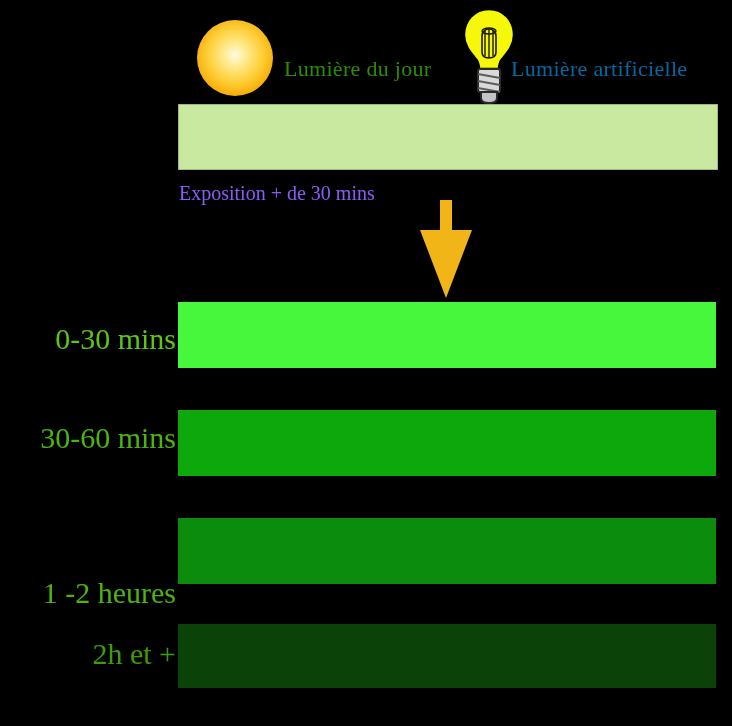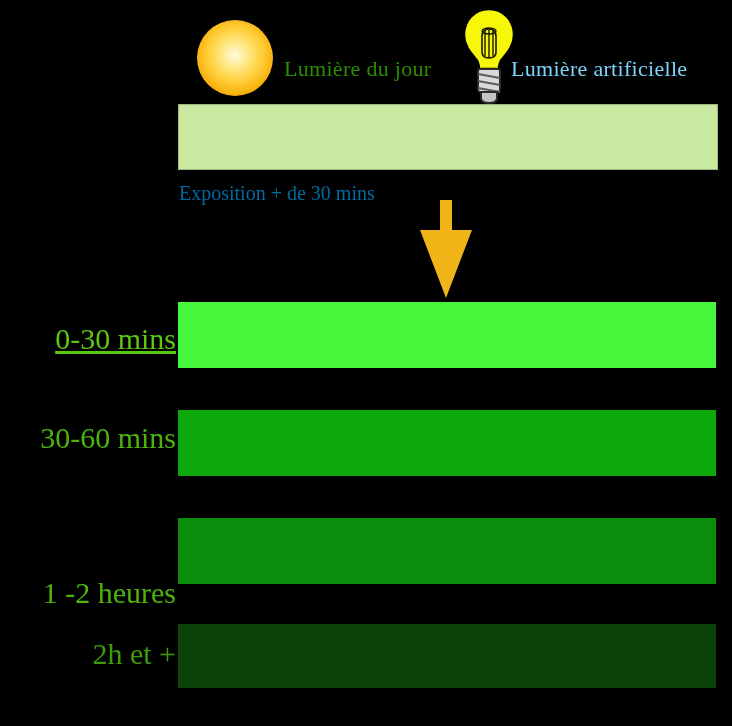--- a/index.html
+++ b/index.html
@@ -158,34 +158,34 @@
       <path d="M31 3 C16 3 6 15 6 29 C6 39 12 46 17 52 C20 55 21 59 21 63 L41 63 C41 59 42 55 45 52 C50 46 56 39 56 29 C56 15 46 3 31 3 Z" fill="#f7f70a" stroke="#000" stroke-width="2.4"></path>
       <path d="M24 30 C24 25 28 23 31 23 C34 23 38 25 38 30 L38 46 C38 50 35 52 31 52 C27 52 24 50 24 46 Z" fill="none" stroke="#1a1a00" stroke-width="1.6"></path>
       <path d="M27 24 L27 50 M31 23 L31 52 M35 24 L35 50" fill="none" stroke="#1a1a00" stroke-width="1.4"></path>
       <ellipse cx="31" cy="25" rx="7" ry="3" fill="none" stroke="#1a1a00" stroke-width="1.4"></ellipse>
       <rect x="20" y="63" width="22" height="23" rx="2" fill="#d9d9d9" stroke="#2a2a2a" stroke-width="2"></rect>
       <path d="M20 68 L42 72 M20 75 L42 79 M20 82 L42 86" fill="none" stroke="#5c5c5c" stroke-width="2"></path>
       <path d="M23 86 L23 92 C23 95 26 97 31 97 C36 97 39 95 39 92 L39 86 Z" fill="#c4c4c4" stroke="#2a2a2a" stroke-width="2"></path>
     </svg>
   </div>
 
-  <div id="label-artificial" class="hdr-label" style="color: #7dd3fc;">Lumière artificielle</div>
+  <div id="label-artificial" class="hdr-label" style="color: #0369a1;">Lumière artificielle</div>
 
   <div id="bar-exposure" class="bar" style="background: rgb(201, 233, 160); border: 1px solid rgb(156, 184, 128);"></div>
 
-  <div id="caption-exposure" style="color: #0369a1;">Exposition + de 30 mins</div>
+  <div id="caption-exposure" style="color: #8b5cf6;">Exposition + de 30 mins</div>
 
   <div id="arrow-down">
     <svg viewBox="0 0 56 98" width="56" height="98">
       <path d="M22 0 L34 0 L34 30 L54 30 L28 98 L2 30 L22 30 Z" fill="#f2b517"></path>
     </svg>
   </div>
 
   <div id="bar-0-30" class="bar" style="background: rgb(70, 247, 60);"></div>
-  <div id="rowlabel-0-30" class="row-label" style="color: rgb(92, 198, 20); text-decoration: underline;">0-30 mins</div>
+  <div id="rowlabel-0-30" class="row-label" style="color: rgb(92, 198, 20);">0-30 mins</div>
 
   <div id="bar-30-60" class="bar" style="background: rgb(12, 168, 12);"></div>
   <div id="rowlabel-30-60" class="row-label" style="color: rgb(76, 180, 12);">30-60 mins</div>
 
   <div id="bar-1-2h" class="bar" style="background: rgb(12, 140, 12);"></div>
   <div id="rowlabel-1-2h" class="row-label" style="color: rgb(76, 180, 12); margin-top: 44px;">1 -2 heures</div>
 
   <div id="bar-2h-plus" class="bar" style="background: rgb(11, 66, 8);"></div>
   <div id="rowlabel-2h-plus" class="row-label" style="color: rgb(61, 156, 8);">2h et +</div>
 

